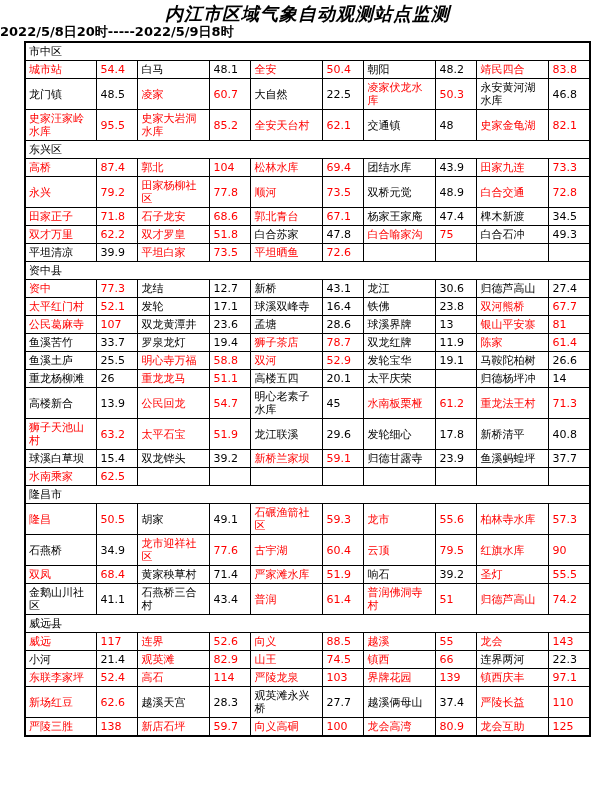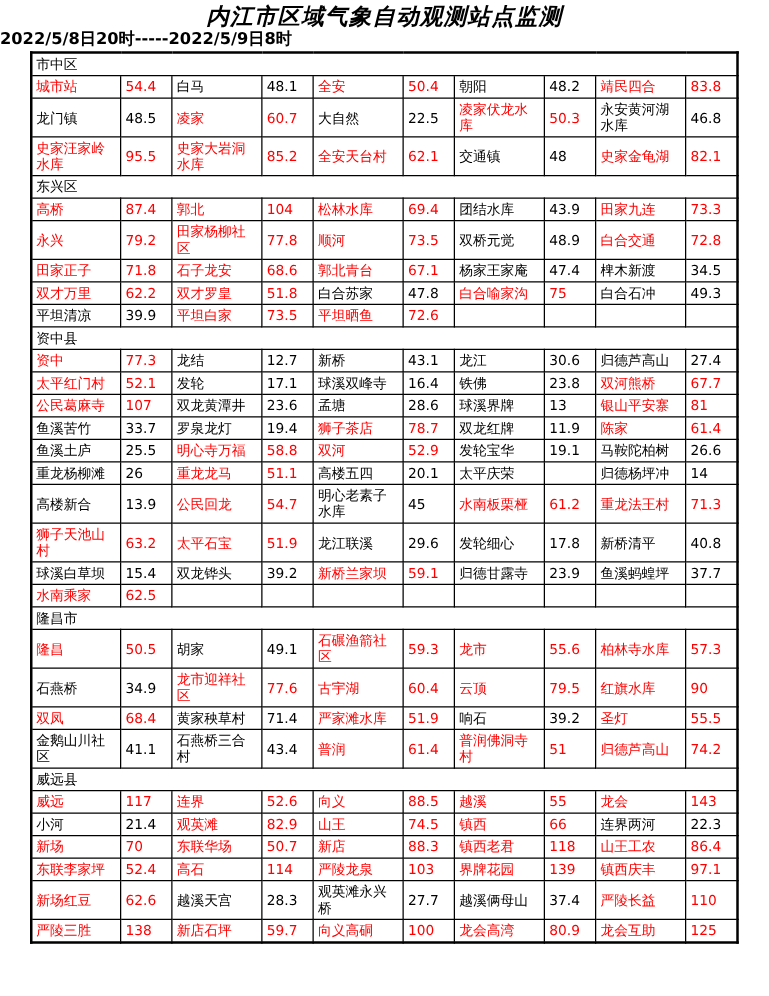--- a/index.html
+++ b/index.html
@@ -372,32 +372,20 @@
           <td class="s1">观英滩</td>
           <td class="s1">82.9</td>
           <td class="s1">山王</td>
           <td class="s1">74.5</td>
           <td class="s1">镇西</td>
           <td class="s1">66</td>
           <td class="s0">连界两河</td>
           <td class="s0">22.3</td>
         </tr>
         <tr>
-          <td class="s1">新场</td>
-          <td class="s1">70</td>
-          <td class="s1">东联华场</td>
-          <td class="s1">50.7</td>
-          <td class="s1">新店</td>
-          <td class="s1">88.3</td>
-          <td class="s2">镇西老君</td>
-          <td class="s2">118</td>
-          <td class="s1">山王工农</td>
-          <td class="s1">86.4</td>
-        </tr>
-        <tr>
           <td class="s1">东联李家坪</td>
           <td class="s1">52.4</td>
           <td class="s2">高石</td>
           <td class="s2">114</td>
           <td class="s2">严陵龙泉</td>
           <td class="s2">103</td>
           <td class="s2">界牌花园</td>
           <td class="s2">139</td>
           <td class="s1">镇西庆丰</td>
           <td class="s1">97.1</td>

